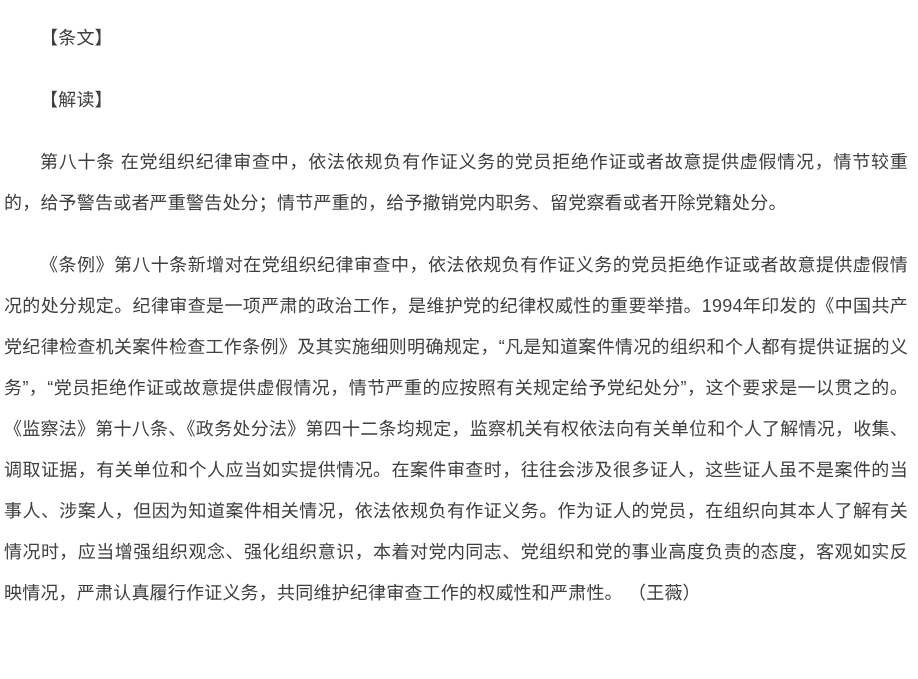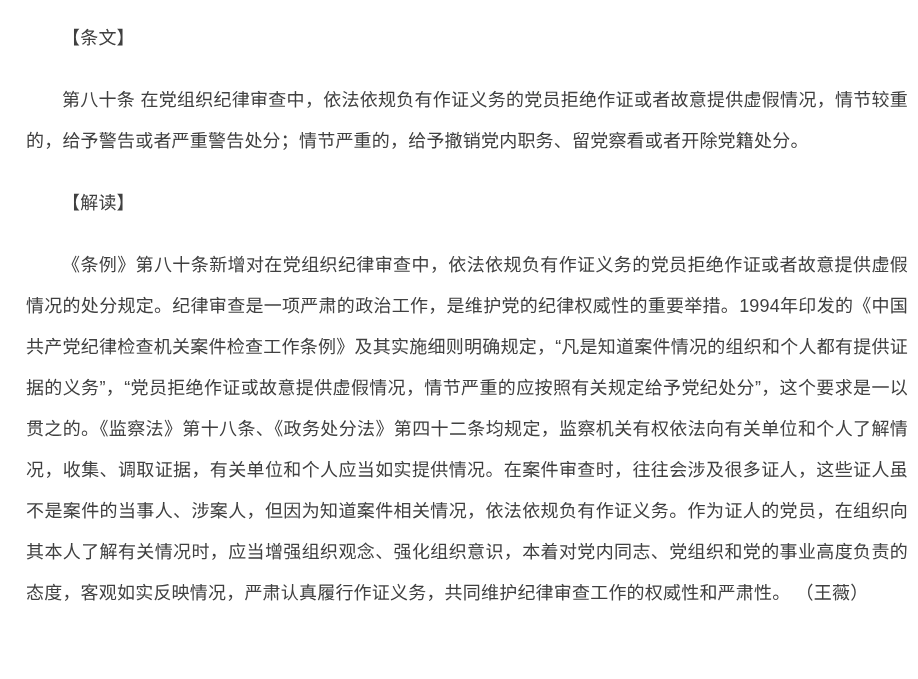--- a/index.html
+++ b/index.html
@@ -9,21 +9,21 @@
   }
   body {
     width: 918px;
     height: 679px;
     overflow: hidden;
     font-family: "Liberation Sans", "DejaVu Sans", sans-serif;
   }
   .article {
     box-sizing: border-box;
     width: 918px;
-    padding: 18px 10px 0 26px;
+    padding: 18px 10px 0 4px;
     color: var(--body-color, #404040);
     font-size: 18px;
     line-height: 41px;
     text-align: justify;
   }
   .article p {
     margin: 0 0 21px 0;
     text-indent: 2em;
     letter-spacing: 0.2px;
   }
@@ -31,19 +31,19 @@
     font-weight: bold;
     color: var(--heading-color, #333333);
   }
 </style>
 </head>
 <body style="background: rgb(255, 255, 255);">
 
 <div class="article">
   <p>【条文】</p>
 
+  <p>【解读】</p>
+
   <p>第八十条 在党组织纪律审查中，依法依规负有作证义务的党员拒绝作证或者故意提供虚假情况，情节较重的，给予警告或者严重警告处分；情节严重的，给予撤销党内职务、留党察看或者开除党籍处分。</p>
-
-  <p>【解读】</p>
 
   <p>《条例》第八十条新增对在党组织纪律审查中，依法依规负有作证义务的党员拒绝作证或者故意提供虚假情况的处分规定。纪律审查是一项严肃的政治工作，是维护党的纪律权威性的重要举措。1994年印发的《中国共产党纪律检查机关案件检查工作条例》及其实施细则明确规定，“凡是知道案件情况的组织和个人都有提供证据的义务”，“党员拒绝作证或故意提供虚假情况，情节严重的应按照有关规定给予党纪处分”，这个要求是一以贯之的。《监察法》第十八条、《政务处分法》第四十二条均规定，监察机关有权依法向有关单位和个人了解情况，收集、调取证据，有关单位和个人应当如实提供情况。在案件审查时，往往会涉及很多证人，这些证人虽不是案件的当事人、涉案人，但因为知道案件相关情况，依法依规负有作证义务。作为证人的党员，在组织向其本人了解有关情况时，应当增强组织观念、强化组织意识，本着对党内同志、党组织和党的事业高度负责的态度，客观如实反映情况，严肃认真履行作证义务，共同维护纪律审查工作的权威性和严肃性。 （王薇）</p>
 
 </div>
 
 </body></html>

